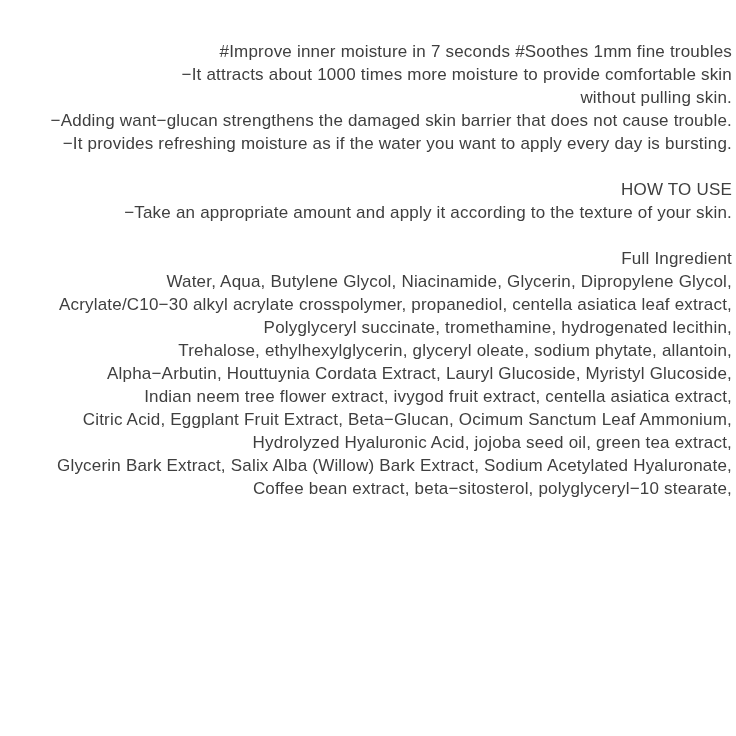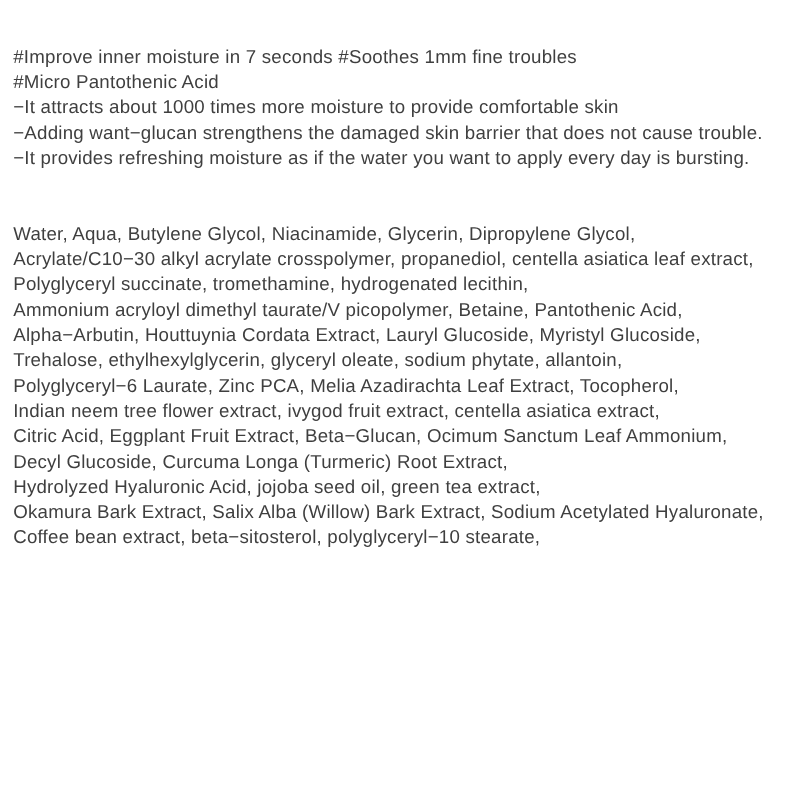--- a/index.html
+++ b/index.html
@@ -22,54 +22,57 @@
     font-weight: 400;
     line-height: 23px;
     letter-spacing: 0.2px;
     color: #3f3f3f;
     background: #ffffff;
   }
   .line {
     white-space: pre;
     height: 23px;
     overflow: visible;
+    text-align: right;
   }
   .spacer {
     height: 23px;
   }
 </style>
 </head>
 <body>
 
 <div class="page">
 
   <div class="block">
       <div class="line">#Improve inner moisture in 7 seconds #Soothes 1mm fine troubles</div>
-      <div class="line">#Micro Pantothenic Acid</div>
       <div class="line">−It attracts about 1000 times more moisture to provide comfortable skin</div>
+      <div class="line">without pulling skin.</div>
       <div class="line">−Adding want−glucan strengthens the damaged skin barrier that does not cause trouble.</div>
       <div class="line">−It provides refreshing moisture as if the water you want to apply every day is bursting.</div>
     </div>
 
   <div class="spacer"></div>
 
+  <div class="block">
+    <div class="line">HOW TO USE</div>
+    <div class="line">−Take an appropriate amount and apply it according to the texture of your skin.</div>
+  </div>
 
   <div class="spacer"></div>
 
   <div class="block">
+    <div class="line">Full Ingredient</div>
     <div>
         <div class="line">Water, Aqua, Butylene Glycol, Niacinamide, Glycerin, Dipropylene Glycol,</div>
         <div class="line">Acrylate/C10−30 alkyl acrylate crosspolymer, propanediol, centella asiatica leaf extract,</div>
         <div class="line">Polyglyceryl succinate, tromethamine, hydrogenated lecithin,</div>
-        <div class="line">Ammonium acryloyl dimethyl taurate/V picopolymer, Betaine, Pantothenic Acid,</div>
+        <div class="line">Trehalose, ethylhexylglycerin, glyceryl oleate, sodium phytate, allantoin,</div>
         <div class="line">Alpha−Arbutin, Houttuynia Cordata Extract, Lauryl Glucoside, Myristyl Glucoside,</div>
-        <div class="line">Trehalose, ethylhexylglycerin, glyceryl oleate, sodium phytate, allantoin,</div>
-        <div class="line">Polyglyceryl−6 Laurate, Zinc PCA, Melia Azadirachta Leaf Extract, Tocopherol,</div>
         <div class="line">Indian neem tree flower extract, ivygod fruit extract, centella asiatica extract,</div>
         <div class="line">Citric Acid, Eggplant Fruit Extract, Beta−Glucan, Ocimum Sanctum Leaf Ammonium,</div>
-        <div class="line">Decyl Glucoside, Curcuma Longa (Turmeric) Root Extract,</div>
         <div class="line">Hydrolyzed Hyaluronic Acid, jojoba seed oil, green tea extract,</div>
-        <div class="line">Okamura Bark Extract, Salix Alba (Willow) Bark Extract, Sodium Acetylated Hyaluronate,</div>
+        <div class="line">Glycerin Bark Extract, Salix Alba (Willow) Bark Extract, Sodium Acetylated Hyaluronate,</div>
         <div class="line">Coffee bean extract, beta−sitosterol, polyglyceryl−10 stearate,</div>
       </div>
   </div>
 
 </div>
 
 </body></html>

